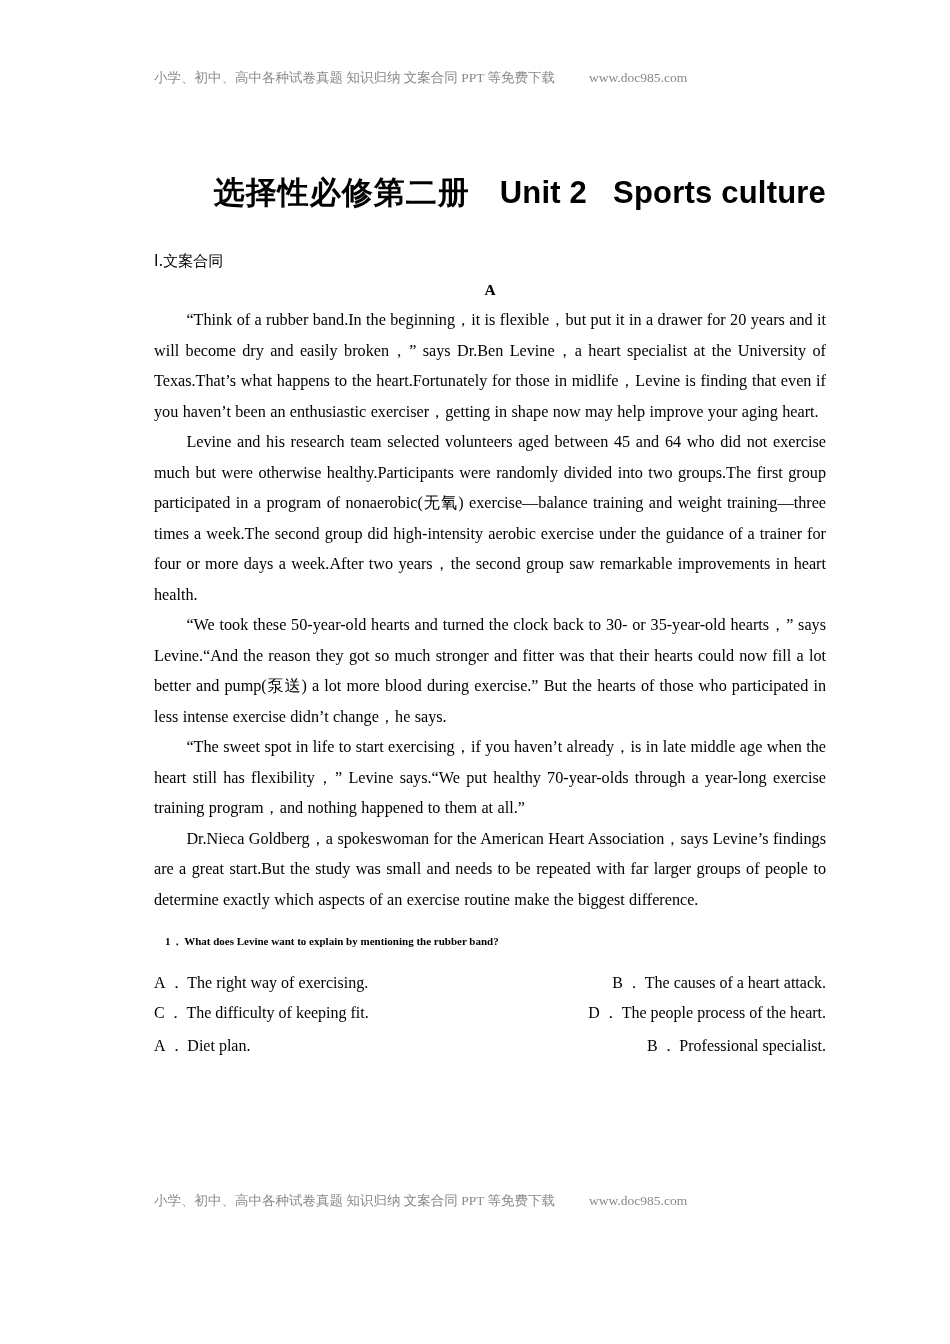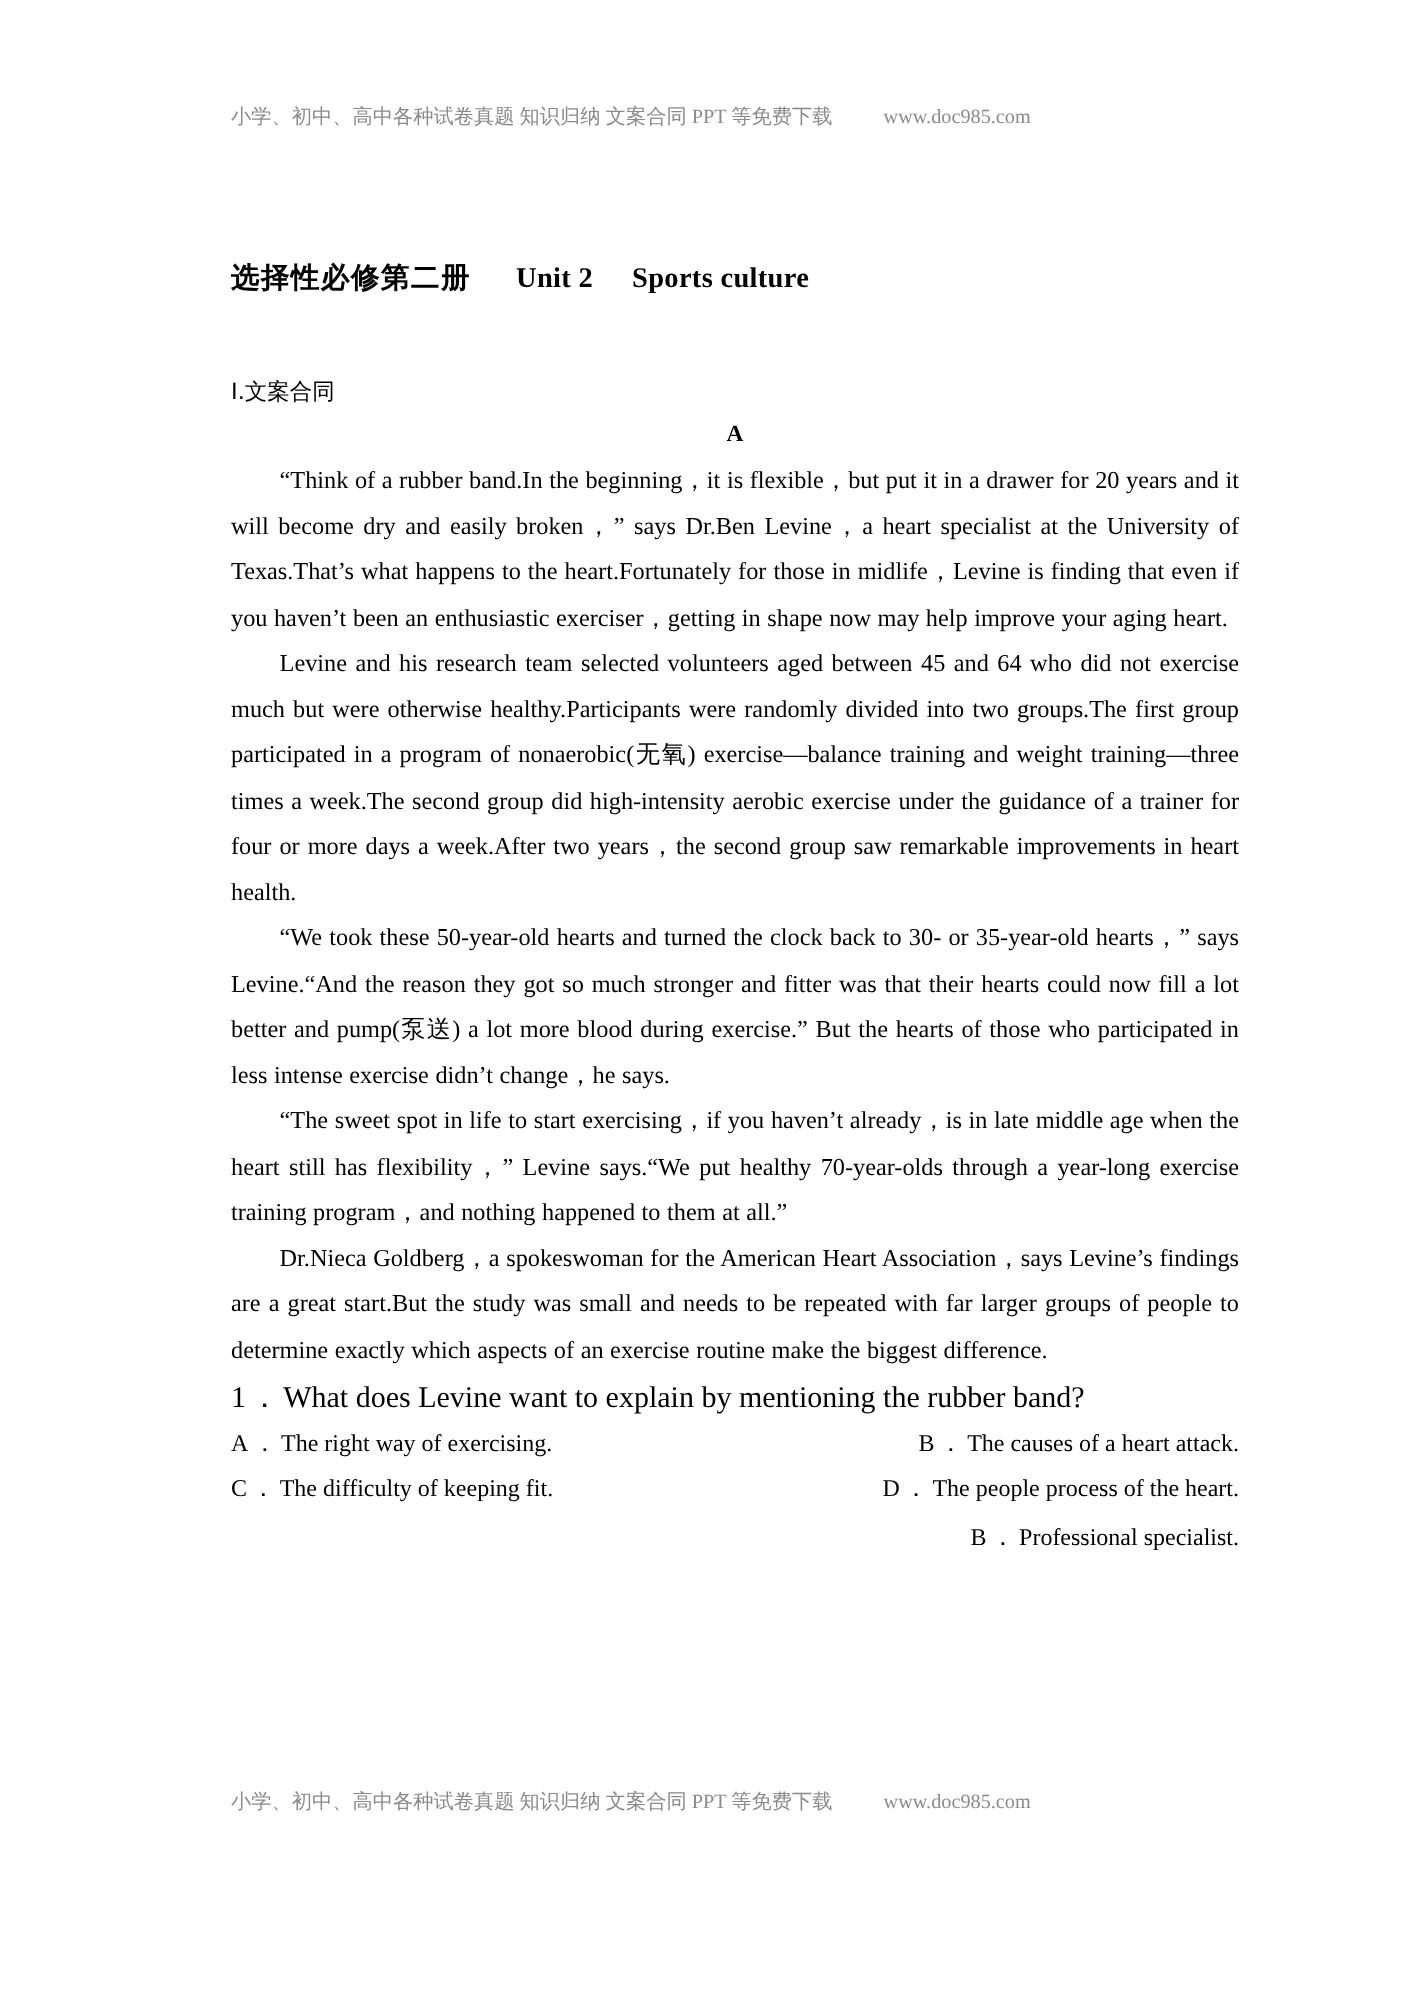--- a/index.html
+++ b/index.html
@@ -39,26 +39,26 @@
   .running-line .url {
     margin-left: 34px;
   }
 
   
   .doc-title {
     position: absolute;
     left: 139px;
     top: 172px;
     width: 672px;
-    font-size: 19px;
+    font-size: 31px;
     font-weight: bold;
     letter-spacing: 0.2px;
-    text-align: left;
+    text-align: right;
     white-space: nowrap;
-    font-family: Liberation Serif, serif;
+    font-family: Liberation Sans, sans-serif;
   }
   .doc-title .t-cn { letter-spacing: 1px; }
   .doc-title .gap  { display: inline-block; width: 30px; }
   .doc-title .gap-sm { display: inline-block; width: 26px; }
 
   
   .content {
     position: absolute;
     left: 139px;
     top: 252px;
@@ -89,24 +89,24 @@
     text-justify: inter-word;
     text-indent: 2em;
     word-spacing: 0.02em;
   }
 
   
   .question {
     margin-top: 2px;
   }
   .q-stem {
-    font-size: 20px;
-    font-weight: normal;
+    font-size: 11px;
+    font-weight: bold;
     line-height: 30.5px;
-    margin: 0;
+    margin: 11px;
     white-space: nowrap;
   }
   .q-stem .q-num {
     letter-spacing: 0.12em;
   }
   .options {
     display: block;
     margin: 0;
   }
   .opt-row {
@@ -157,20 +157,21 @@
         <div class="opt-row">
           <div class="opt opt-c"><span class="lbl-dot">C．</span><span>The difficulty of keeping fit.</span></div>
           <div class="opt opt-d"><span class="lbl-dot">D．</span><span>The people process of the heart.</span></div>
         </div>
       </div>
     </div>
 
     <div class="question">
       <div class="options">
         <div class="opt-row">
+          <div class="opt opt-a"><span class="lbl-dot">A．</span><span>Diet plan.</span></div>
           <div class="opt opt-b"><span class="lbl-dot">B．</span><span>Professional specialist.</span></div>
         </div>
       </div>
     </div>
 
   </div>
 
   <div class="running-line running-footer">
     <span>小学、初中、高中各种试卷真题  知识归纳  文案合同  PPT 等免费下载</span><span class="url">www.doc985.com</span>
   </div>

